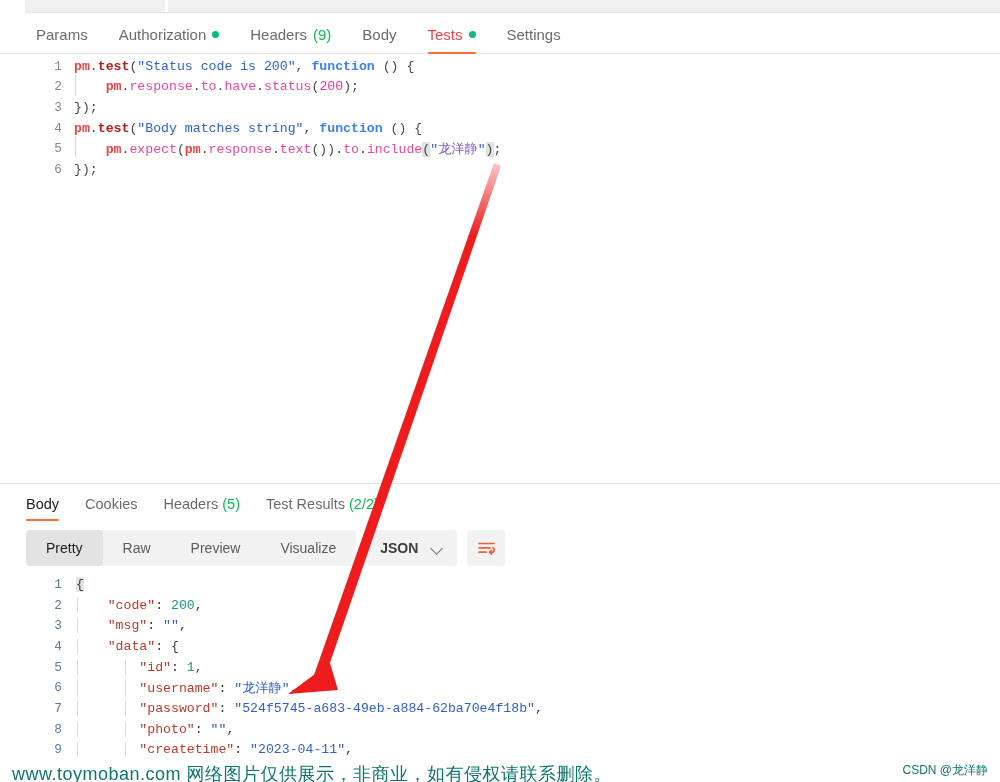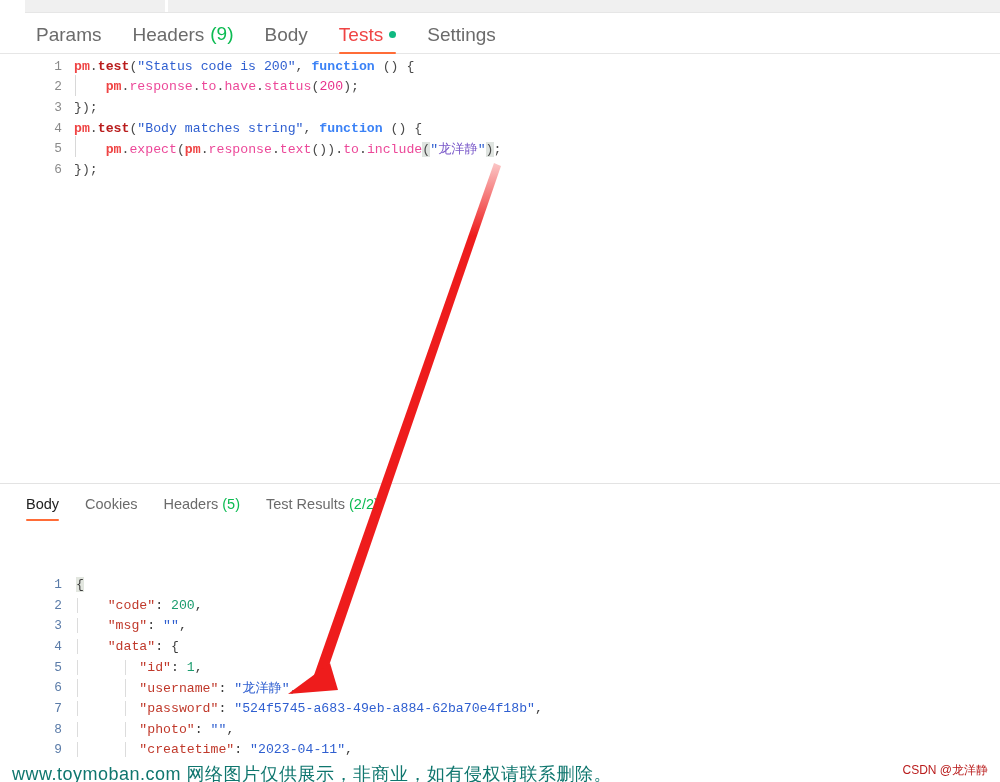--- a/index.html
+++ b/index.html
@@ -36,21 +36,21 @@
   
   .reqtabs {
     position: absolute; left: 0; top: 14px; width: 1000px; height: 40px;
     display: flex; align-items: center;
     padding-left: 36px;
     background: #ffffff;
   }
   .reqtab {
     position: relative;
     display: flex; align-items: center; gap: 6px;
-    font-size: 19px; color: #6b6b6b;
+    font-size: 15px; color: #6b6b6b;
     margin-right: 31px;
     height: 39px;
     white-space: nowrap;
     cursor: pointer;
   }
   .reqtab .lbl { line-height: 1; }
   .reqtab.active .lbl { color: #ef4444; }
   .reqtab .dot {
     width: 7px; height: 7px; border-radius: 50%;
     background: #10b981;
@@ -176,40 +176,44 @@
   }
 
   
   .wm-left {
     position: absolute; left: 12px; top: 762px;
     font-size: 18px; color: #0f766e; letter-spacing: 0.5px;
     white-space: nowrap;
   }
   .wm-right {
     position: absolute; right: 12px; top: 762px;
-    font-size: 12px; color: #b91c1c; white-space: nowrap;
+    font-size: 12px; color: #0f766e; white-space: nowrap;
   }
 </style>
 </head>
 <body>
 
 <div id="root">
 
   <div class="topstrip">
     <div class="tabchip chip1"></div>
     <div class="tabchip chip2"></div>
     <div class="underline"></div>
   </div>
 
   <div class="reqtabs" id="reqtabs">
     <div class="divider-under"></div>
   <div class="reqtab">
         <span class="lbl">Params</span>
       </div>
       <div class="reqtab">
+        <span class="lbl">Authorization</span>
+        <span class="dot"></span>
+      </div>
+      <div class="reqtab">
         <span class="lbl">Headers</span>
         <span class="count">(9)</span>
       </div>
       <div class="reqtab">
         <span class="lbl">Body</span>
       </div>
       <div class="reqtab active">
         <span class="lbl">Tests</span>
         <span class="dot"></span>
         <span class="bar"></span>
@@ -259,20 +263,41 @@
       <div class="resptab">
         <span>Headers</span>
         <span class="count">(5)</span>
       </div>
       <div class="resptab">
         <span>Test Results</span>
         <span class="count">(2/2)</span>
       </div>
     </div>
 
+  <div class="formatbar">
+    <div class="segmented" id="segmented">
+        <div class="seg active">Pretty</div>
+        <div class="seg">Raw</div>
+        <div class="seg">Preview</div>
+        <div class="seg">Visualize</div>
+      </div>
+    <div class="jsonsel">
+      <span>JSON</span>
+      <span class="chev"></span>
+    </div>
+    <div class="wrapbtn">
+      <svg width="19" height="17" viewBox="0 0 19 17">
+        <line x1="2" y1="3.5" x2="17" y2="3.5" stroke="#e8623a" stroke-width="1.7" stroke-linecap="round"></line>
+        <line x1="2" y1="7.8" x2="13" y2="7.8" stroke="#e8623a" stroke-width="1.7" stroke-linecap="round"></line>
+        <line x1="2" y1="12.2" x2="9" y2="12.2" stroke="#e8623a" stroke-width="1.7" stroke-linecap="round"></line>
+        <path d="M13 12.2 h3 a2.6 2.6 0 0 0 0 -4.4" fill="none" stroke="#e8623a" stroke-width="1.7" stroke-linecap="round"></path>
+        <path d="M14.6 10.4 L12.6 12.2 L14.6 14" fill="none" stroke="#e8623a" stroke-width="1.7" stroke-linecap="round" stroke-linejoin="round"></path>
+      </svg>
+    </div>
+  </div>
 
   <div class="jsonbody" id="jsonbody">
       <div class="jline">
         <div class="jgutter">1</div>
         <div class="jtext"><span class="j-brace bracehl">{</span></div>
       </div>
       <div class="jline">
         <div class="jgutter">2</div>
         <div class="jtext"><span class="j-key">    "code"</span><span class="j-punc">: </span><span class="j-num">200</span><span class="j-punc">,</span><span class="jguide" style="left: 1px;"></span></div>
       </div>

